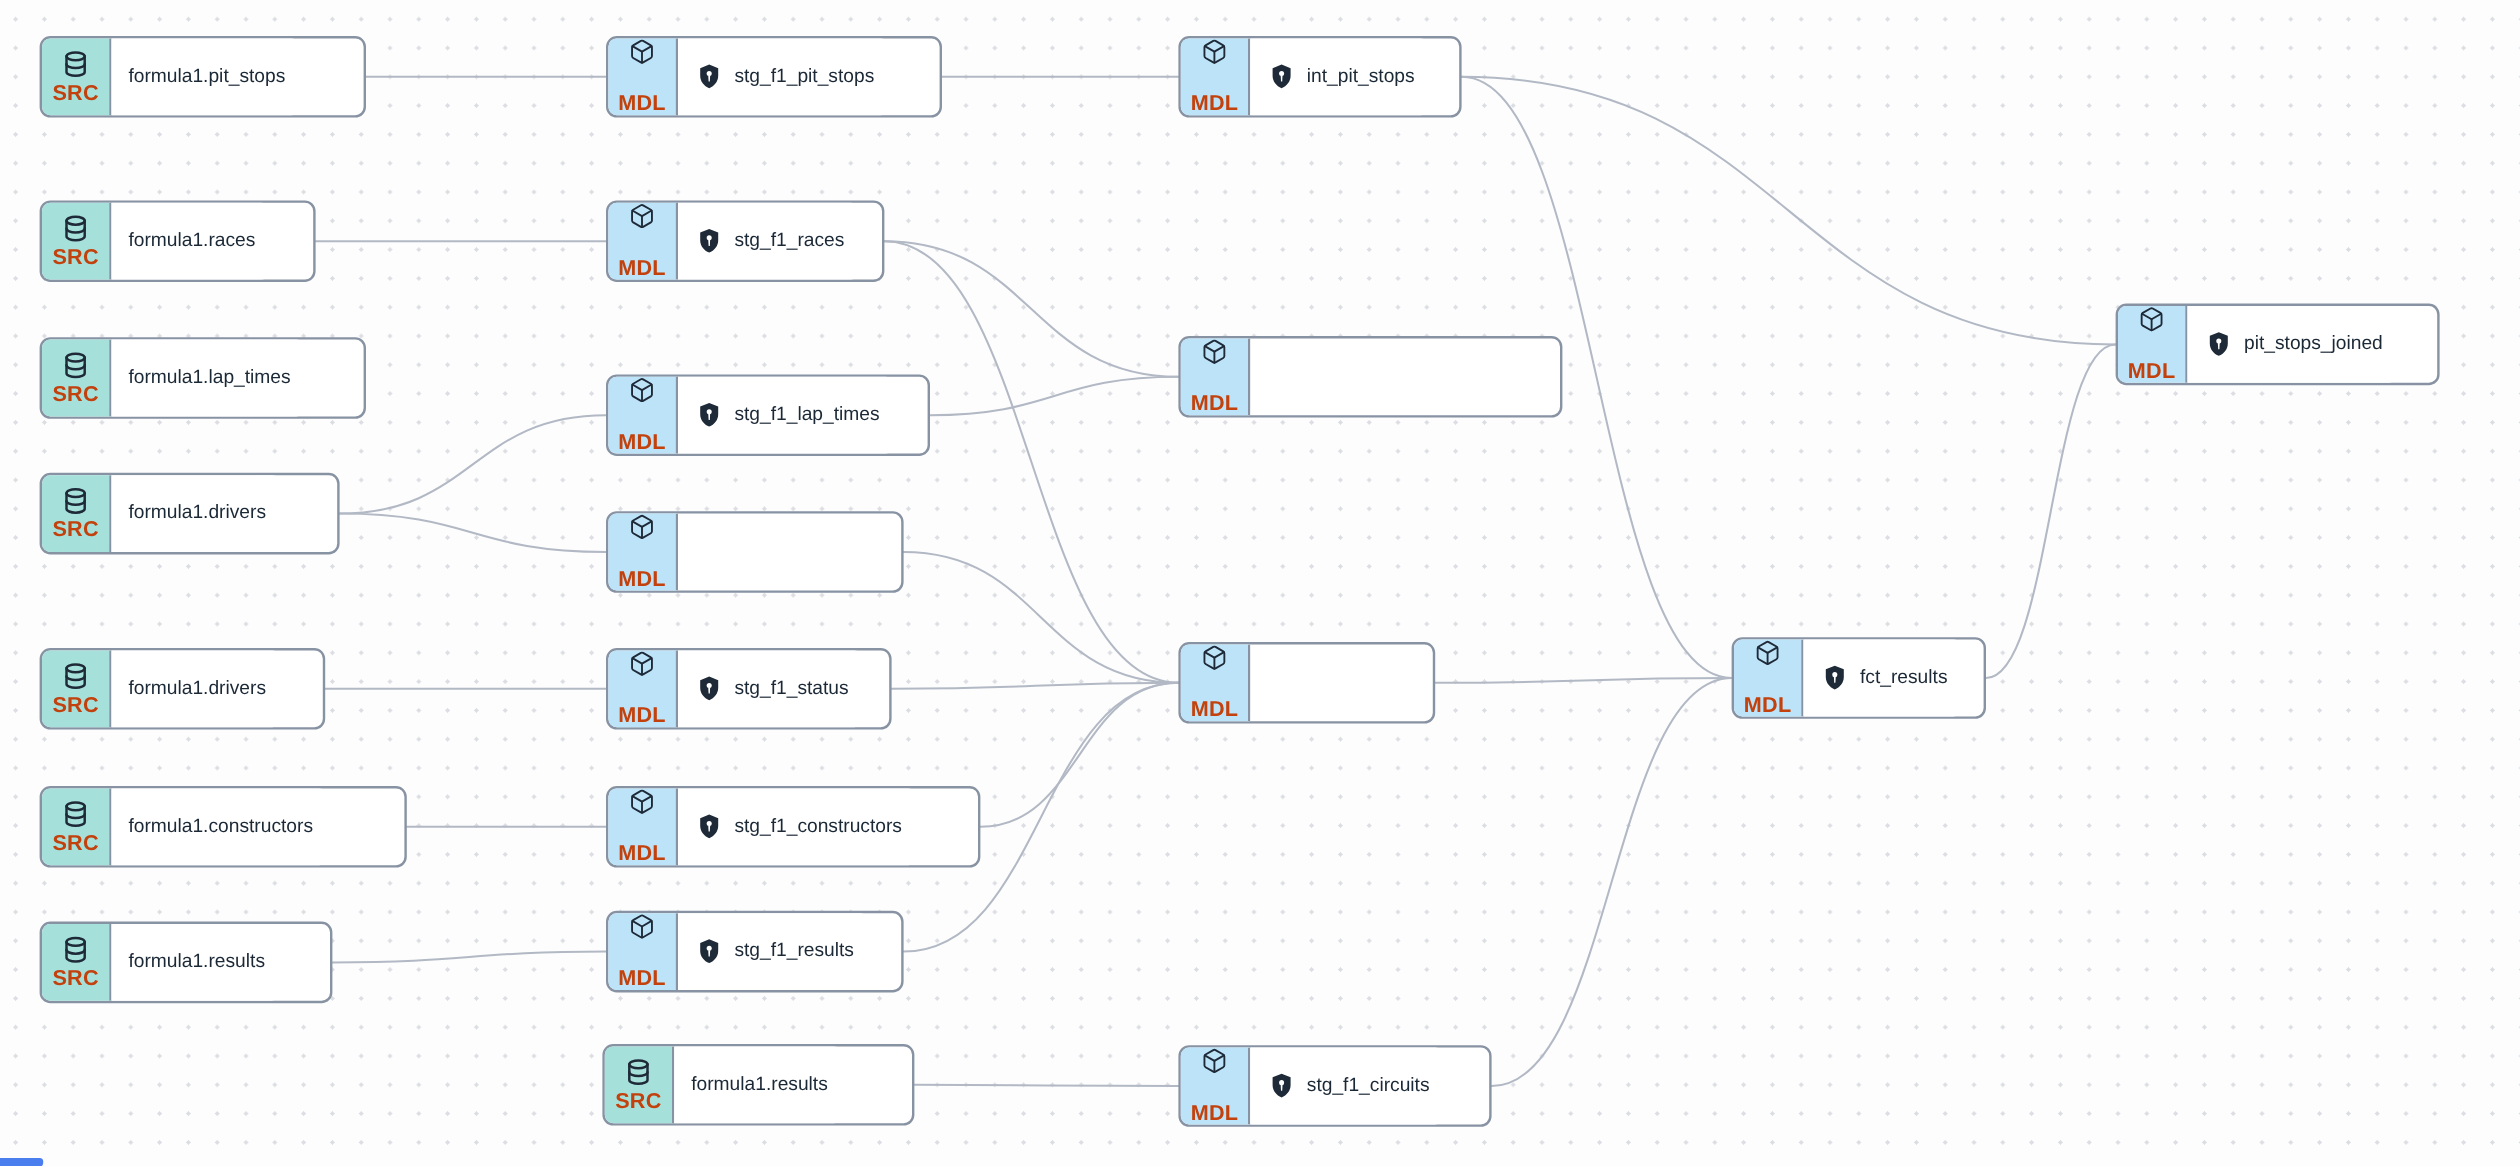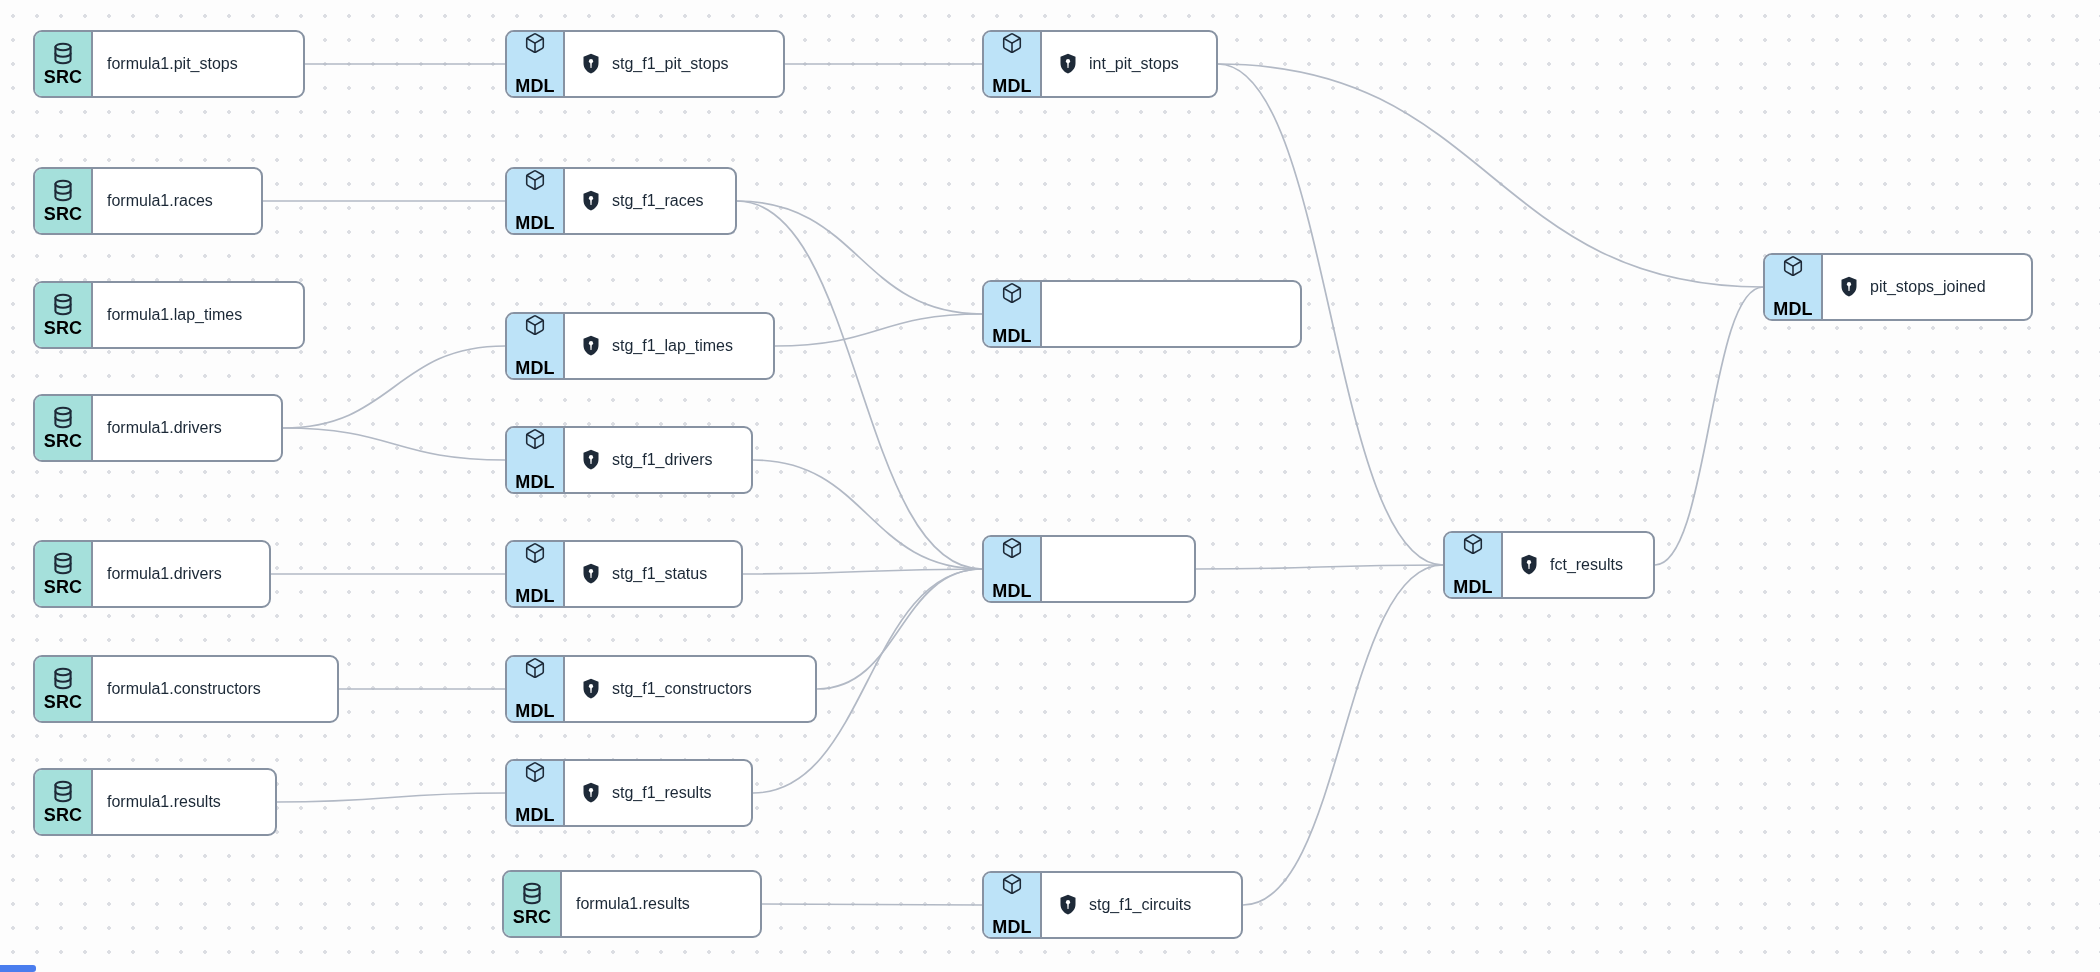--- a/index.html
+++ b/index.html
@@ -13,21 +13,21 @@
   #edges{position:absolute;left:0;top:0;width:2100px;height:972px;}
   #edges path{fill:none;stroke:#b2b9c5;stroke-width:1.7;stroke-linecap:round;}
   .node{
     position:absolute;display:flex;align-items:stretch;height:68px;
     box-sizing:border-box;border:2px solid #8792a2;border-radius:9px;
     background:#ffffff;cursor:pointer;
   }
   .badge{
     width:56px;flex:none;display:flex;flex-direction:column;align-items:center;
     justify-content:center;border-right:2px solid #8792a2;
-    border-radius:7px 0 0 7px;color:#000000;
+    border-radius:7px 0 0 7px;color:#c2410c;
     font-size:18px;font-weight:600;line-height:1.05;letter-spacing:.2px;
   }
   .badge.src{background:#a5e0db;}
   .badge.mdl{background:#bde3f8;gap:22px;}
   .badge svg{display:block;margin-bottom:1px;}
   .body{
     display:flex;align-items:center;gap:9px;padding:0 12px 0 14px;
     border-radius:0 7px 7px 0;background:#fff;white-space:nowrap;
     font-size:16px;color:#1b2836;
   }
@@ -224,28 +224,20 @@
       </div>
       <div class="node" style="left: 505px; top: 426px; width: 248px; height: 68px;">
         <div class="badge mdl">
           <svg width="26" height="26" viewBox="0 0 24 24" fill="none" stroke="#1e2a38" stroke-width="1.7" stroke-linecap="round" stroke-linejoin="round">
             <path d="M21 16V8a2 2 0 0 0-1-1.73l-7-4a2 2 0 0 0-2 0l-7 4A2 2 0 0 0 3 8v8a2 2 0 0 0 1 1.73l7 4a2 2 0 0 0 2 0l7-4A2 2 0 0 0 21 16z"></path>
             <polyline points="3.3 7 12 12 20.7 7"></polyline>
             <line x1="12" y1="22" x2="12" y2="12"></line>
           </svg>
           <span>MDL</span>
         </div>
-        <div class="body">
-          <svg width="24" height="24" viewBox="0 0 24 24">
-            <path d="M12 1.8l7.5 3v6.4c0 4.9-3.2 8.6-7.5 10.3C7.7 19.8 4.5 16.1 4.5 11.2V4.8l7.5-3z" fill="#1e2a38"></path>
-            <circle cx="12" cy="9.2" r="2.1" fill="#ffffff"></circle>
-            <path d="M11.2 10.8h1.6l-.3 5.2h-1l-.3-5.2z" fill="#ffffff"></path>
-          </svg>
-          <span>stg_f1_drivers</span>
-        </div>
       </div>
       <div class="node" style="left: 505px; top: 540px; width: 238px; height: 68px;">
         <div class="badge mdl">
           <svg width="26" height="26" viewBox="0 0 24 24" fill="none" stroke="#1e2a38" stroke-width="1.7" stroke-linecap="round" stroke-linejoin="round">
             <path d="M21 16V8a2 2 0 0 0-1-1.73l-7-4a2 2 0 0 0-2 0l-7 4A2 2 0 0 0 3 8v8a2 2 0 0 0 1 1.73l7 4a2 2 0 0 0 2 0l7-4A2 2 0 0 0 21 16z"></path>
             <polyline points="3.3 7 12 12 20.7 7"></polyline>
             <line x1="12" y1="22" x2="12" y2="12"></line>
           </svg>
           <span>MDL</span>
         </div>

